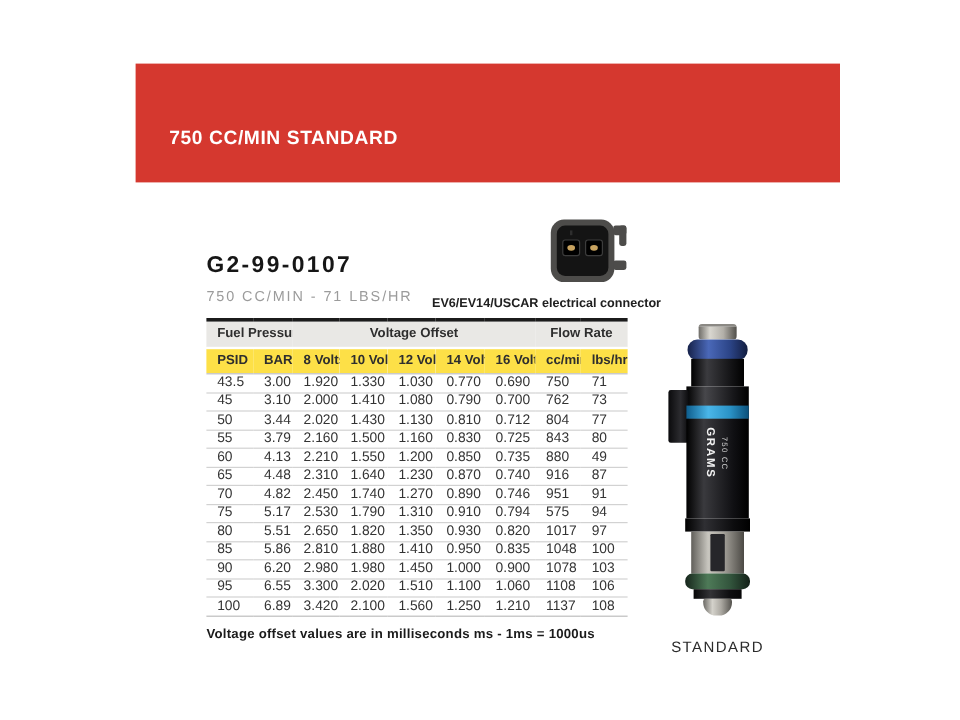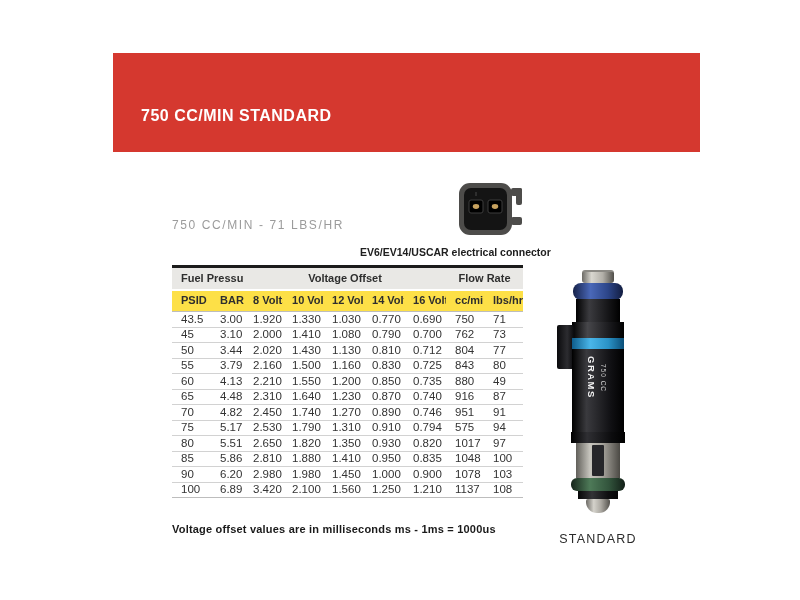--- a/index.html
+++ b/index.html
@@ -92,20 +92,21 @@
 </head>
 <body>
 
 <div class="stage">
 
   <div class="banner">
     <div class="banner-title">750 CC/MIN STANDARD</div>
   </div>
 
   <div class="partnum">
+    <div class="partnum-code">G2-99-0107</div>
     <div class="partnum-sub">750 CC/MIN - 71 LBS/HR</div>
   </div>
 
   <div class="connector">
     <span class="connector-icon">
       <svg width="66" height="58" viewBox="0 0 66 58">
         <rect x="1" y="3" width="53" height="52" rx="11" fill="#4d4c4a"></rect>
         <rect x="53" y="8" width="11" height="8" rx="2" fill="#4d4c4a"></rect>
         <rect x="58" y="8" width="6" height="17" rx="2" fill="#4d4c4a"></rect>
         <rect x="53" y="37" width="11" height="8" rx="2" fill="#4d4c4a"></rect>
@@ -266,20 +267,31 @@
           <td>6.20</td>
           <td>2.980</td>
           <td>1.980</td>
           <td>1.450</td>
           <td>1.000</td>
           <td>0.900</td>
           <td>1078</td>
           <td>103</td>
         </tr>
         <tr>
+          <td>95</td>
+          <td>6.55</td>
+          <td>3.300</td>
+          <td>2.020</td>
+          <td>1.510</td>
+          <td>1.100</td>
+          <td>1.060</td>
+          <td>1108</td>
+          <td>106</td>
+        </tr>
+        <tr>
           <td>100</td>
           <td>6.89</td>
           <td>3.420</td>
           <td>2.100</td>
           <td>1.560</td>
           <td>1.250</td>
           <td>1.210</td>
           <td>1137</td>
           <td>108</td>
         </tr>

